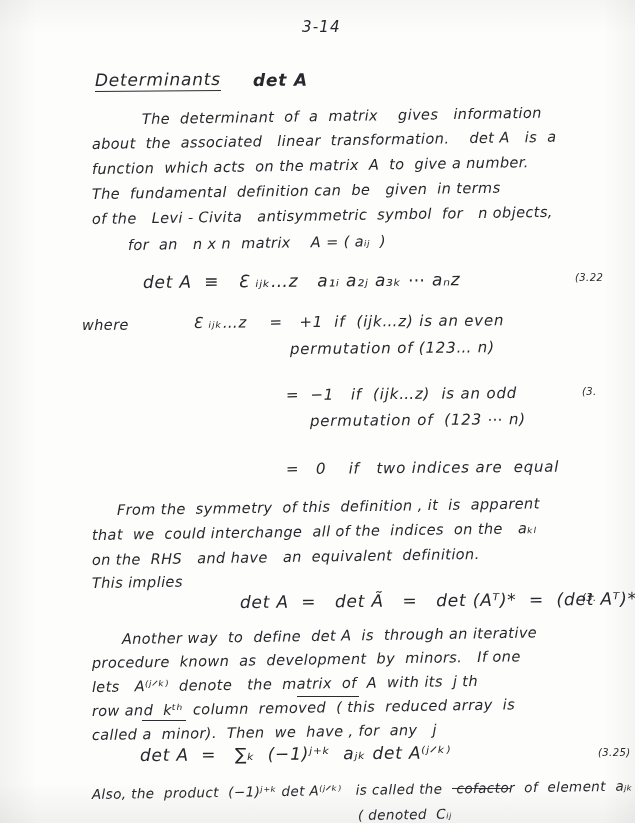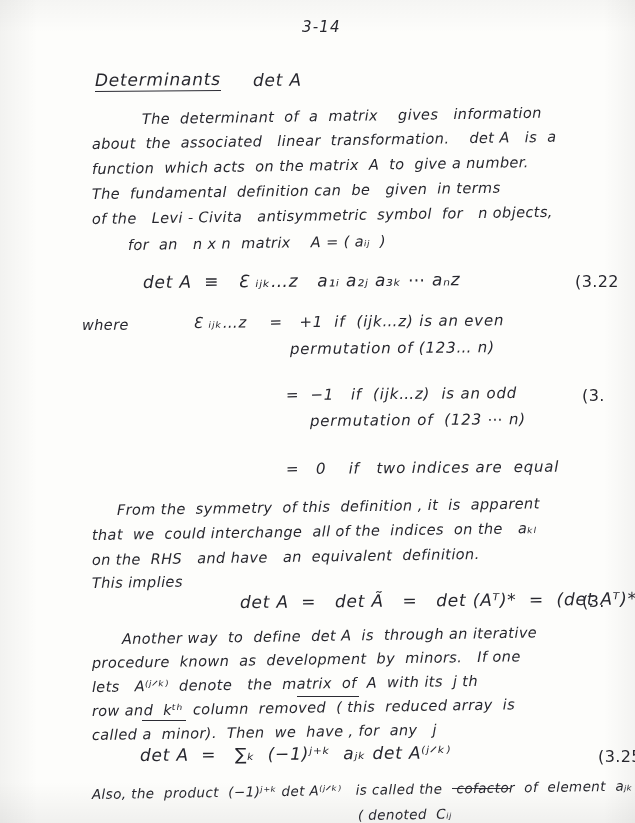--- a/index.html
+++ b/index.html
@@ -55,35 +55,36 @@
   .underline {
     border-bottom: 1.3px solid #2b2b33;
     padding-bottom: 1px;
   }
   .eq {
     font-size: 15px;
     font-style: italic;
     letter-spacing: 0.8px;
   }
   .eqnum {
-    font-size: 16px;
+    font-size: 10px;
+    font-style: italic;
   }
   .tilt1 { transform: rotate(-0.9deg); }
   .tilt2 { transform: rotate(-0.5deg); }
   .big { font-size: 17px; }
 </style>
 </head>
 <body>
 
 <div id="page">
 
   <div class="hw pagenum" style="left:302px; top:18px;">3-14</div>
 
   <div class="hw head underline tilt2" style="left:95px; top:70px;">Determinants</div>
-  <div class="hw head tilt2" style="left:253px; top:70px;">det A</div>
+  <div class="hw head tilt2" style="left:253px; top:70px;font-weight:bold;">det A</div>
 
   <div class="hw line tilt1" style="left:142px; top:112px;">The  determinant  of  a  matrix    gives   information</div>
   <div class="hw line tilt1" style="left:92px; top:137px;">about  the  associated   linear  transformation.    det A   is  a</div>
   <div class="hw line tilt1" style="left:92px; top:162px;">function  which acts  on the matrix  A  to  give a number.</div>
   <div class="hw line tilt1" style="left:92px; top:187px;">The  fundamental  definition can  be   given  in terms</div>
   <div class="hw line tilt1" style="left:92px; top:212px;">of the   Levi - Civita   antisymmetric  symbol  for   n objects,</div>
   <div class="hw line tilt1" style="left:128px; top:238px;">for  an   n x n  matrix    A = ( aᵢⱼ  )</div>
 
   <div class="hw eq big tilt2" style="left:143px; top:272px;">det A  ≡   Ɛ ᵢⱼₖ…ᴢ   a₁ᵢ a₂ⱼ a₃ₖ ⋯ aₙᴢ</div>
   <div class="hw eqnum" style="left:575px; top:272px;">(3.22</div>

